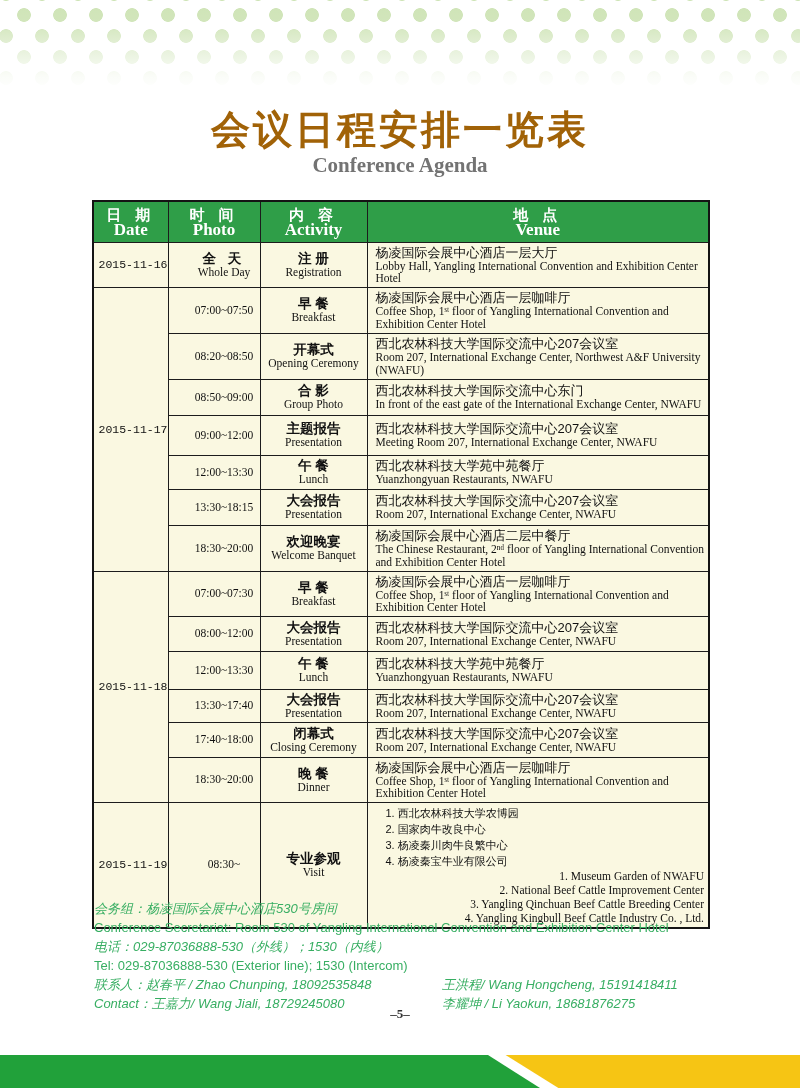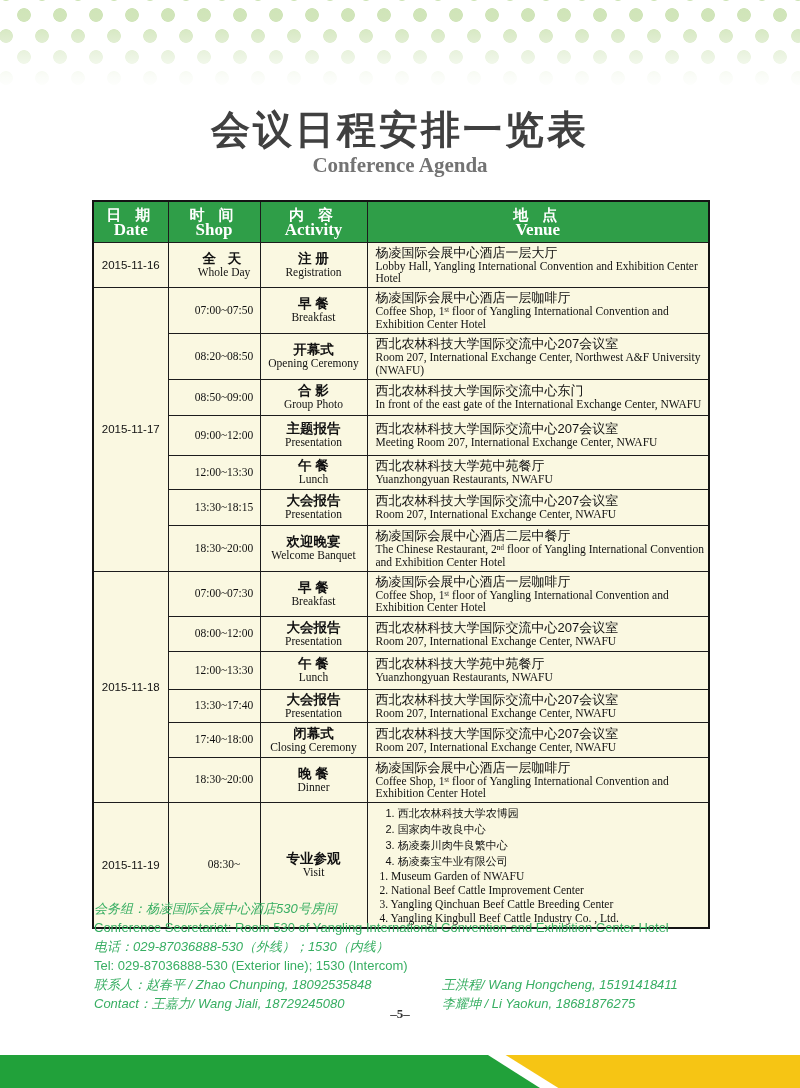--- a/index.html
+++ b/index.html
@@ -11,50 +11,50 @@
     background-image:
       radial-gradient(circle, #cde3b4 6.5px, rgba(205,227,180,0) 7.2px),
       radial-gradient(circle, #cde3b4 6.5px, rgba(205,227,180,0) 7.2px);
     background-size:36px 42px;
     background-position:6px 2px, 24px 23px;}
   .dots::after{content:"";position:absolute;inset:0;
     background:linear-gradient(to bottom, rgba(255,255,255,0) 0%, rgba(255,255,255,0.1) 30%,
                rgba(255,255,255,0.55) 58%, rgba(255,255,255,0.9) 82%, #fff 97%);}
 
   
-  .title{position:absolute;top:107px;left:0;right:0;text-align:center;color:#404040;
+  .title{position:absolute;top:107px;left:0;right:0;text-align:center;color:#a16207;
     font-family:"Liberation Serif","DejaVu Serif",serif;font-weight:bold;
     font-size:39px;line-height:46px;letter-spacing:3px;}
   .subtitle{position:absolute;top:153px;left:0;right:0;text-align:center;color:#737373;
     font-family:"Liberation Serif","DejaVu Serif",serif;font-weight:bold;font-size:21px;}
 
   
   table.agenda{position:absolute;left:92px;top:200px;width:616px;border-collapse:collapse;
     table-layout:fixed;border:2px solid #141414;}
   .agenda th,.agenda td{border:1.5px solid #1c1c1c;padding:0;vertical-align:middle;overflow:hidden;}
   .agenda thead tr{height:41px;border-radius:10px;}
   .agenda th{background:#2f9e48;color:#ffffff;text-align:center;}
   .agenda th .zh{font-size:15px;font-weight:bold;letter-spacing:5px;line-height:17px;}
   .agenda th .en{font-family:"Liberation Serif","DejaVu Serif",serif;font-weight:bold;
                  font-size:17px;line-height:14px;}
   .agenda td{background:#faf8e1;color:#111;}
-  td.c-date{text-align:center;font-family:Liberation Sans, sans-serif;font-size:11.5px;}
+  td.c-date{text-align:right;font-family:Liberation Mono, monospace;font-size:11.5px;}
   td.c-time{text-align:center;font-family:"Liberation Serif","DejaVu Serif",serif;font-size:11.5px;padding-left:20px;}
   td.c-time .zh{font-size:13.5px;font-weight:bold;letter-spacing:4px;
                 font-family:"Liberation Sans","DejaVu Sans",sans-serif;line-height:15px;}
   td.c-time .en{font-size:11.5px;line-height:13px;}
   td.c-act{text-align:center;}
   td.c-act .zh{font-size:13.5px;font-weight:bold;line-height:15px;}
   td.c-act .en{font-family:"Liberation Serif","DejaVu Serif",serif;font-size:11.5px;line-height:13px;}
   td.c-venue{text-align:left;padding:2px 4px 2px 8px;}
   td.c-venue .vz{font-size:13px;line-height:15px;}
   td.c-venue .ve{font-family:"Liberation Serif","DejaVu Serif",serif;font-size:11.5px;line-height:12.5px;}
   td.c-venue .vz-li{font-size:11px;line-height:16px;padding-left:10px;}
   td.c-venue .ve-li{font-family:"Liberation Serif","DejaVu Serif",serif;font-size:11.5px;
-                    line-height:14px;padding-left:4px;}
+                    line-height:14px;padding-left:4px;text-align:right;}
 
   
   .footer{position:absolute;left:94px;top:902px;width:616px;color:#37ae62;}
   .footer .ln{margin-bottom:5px;}
   .footer .zh{font-size:13px;line-height:14px;font-style:italic;}
   .footer .en{font-size:13px;line-height:14px;}
   .footer .pair .left{display:inline-block;width:348px;}
   .pagenum{position:absolute;top:1006px;left:0;right:0;text-align:center;color:#333;
     font-family:"Liberation Serif","DejaVu Serif",serif;font-size:13px;font-weight:bold;}
 
@@ -83,21 +83,21 @@
         <col style="width:342px">
     </colgroup>
     <thead>
       <tr>
         <th>
           <div class="zh">日 期</div>
           <div class="en">Date</div>
         </th>
         <th>
           <div class="zh">时 间</div>
-          <div class="en">Shop</div>
+          <div class="en">Photo</div>
         </th>
         <th>
           <div class="zh">内 容</div>
           <div class="en">Activity</div>
         </th>
         <th>
           <div class="zh">地 点</div>
           <div class="en">Venue</div>
         </th>
       </tr>

